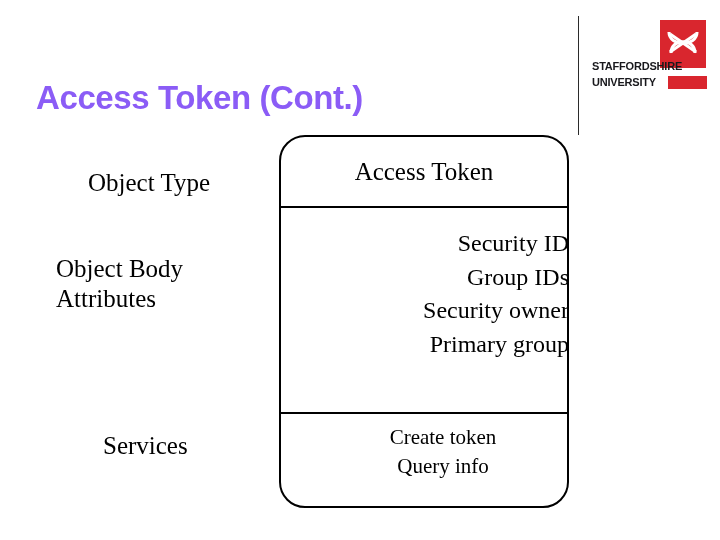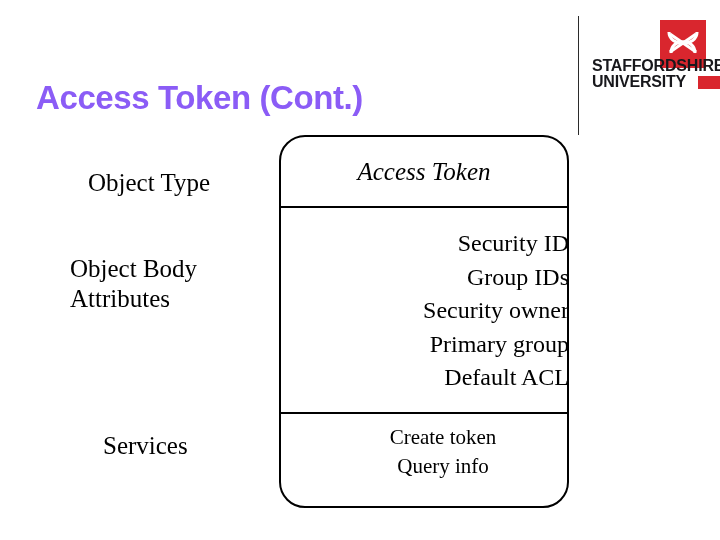--- a/index.html
+++ b/index.html
@@ -55,21 +55,21 @@
     background: #d9262e;
   }
   #brand-mark svg { display: block; }
   #brand-wordmark {
     position: absolute;
     left: 0px;
     top: 38px;
     width: 118px;
     font-family: "Liberation Sans", sans-serif;
     font-weight: bold;
-    font-size: 16px;
+    font-size: 11px;
     line-height: 16px;
     letter-spacing: -0.2px;
     color: #18181c;
   }
   #brand-line-1 { display: block; }
   #brand-line-2-row {
     display: flex;
     align-items: center;
     gap: 12px;
   }
@@ -83,21 +83,21 @@
   
   .row-label {
     position: absolute;
     font-family: "Liberation Serif", serif;
     font-size: 25px;
     line-height: 30px;
     color: #000000;
     white-space: pre-line;
   }
   #label-object-type   { left: 88px;  top: 168px; }
-  #label-object-body   { left: 70px;  top: 254px; }
+  #label-object-body   { left: 56px;  top: 254px; }
   #label-services      { left: 103px; top: 431px; }
 
   
   #object-box {
     position: absolute;
     left: 279px;
     top: 135px;
     width: 290px;
     height: 373px;
     border: 2.6px solid #000000;
@@ -118,21 +118,20 @@
   #box-header {
     position: absolute;
     left: 279px;
     top: 157px;
     width: 290px;
     text-align: center;
     font-family: "Liberation Serif", serif;
     font-size: 25px;
     line-height: 30px;
     color: #000000;
-    font-style: italic;
   }
 
   #attributes-list {
     position: absolute;
     left: 279px;
     top: 227px;
     width: 290px;
     text-align: right;
     font-family: "Liberation Serif", serif;
     font-size: 24px;
@@ -192,19 +191,18 @@
 <div class="box-divider" id="divider-top"></div>
 <div class="box-divider" id="divider-bottom"></div>
 
 <div id="box-header">Access Token</div>
 
 <div id="attributes-list">
   <span class="attr-item">Security ID</span>
   <span class="attr-item">Group IDs</span>
   <span class="attr-item">Security owner</span>
   <span class="attr-item">Primary group</span>
-  <span class="attr-item">Default ACL</span>
 </div>
 
 <div id="services-list">
   <span class="svc-item">Create token</span>
   <span class="svc-item">Query info</span>
 </div>
 
 </body></html>

